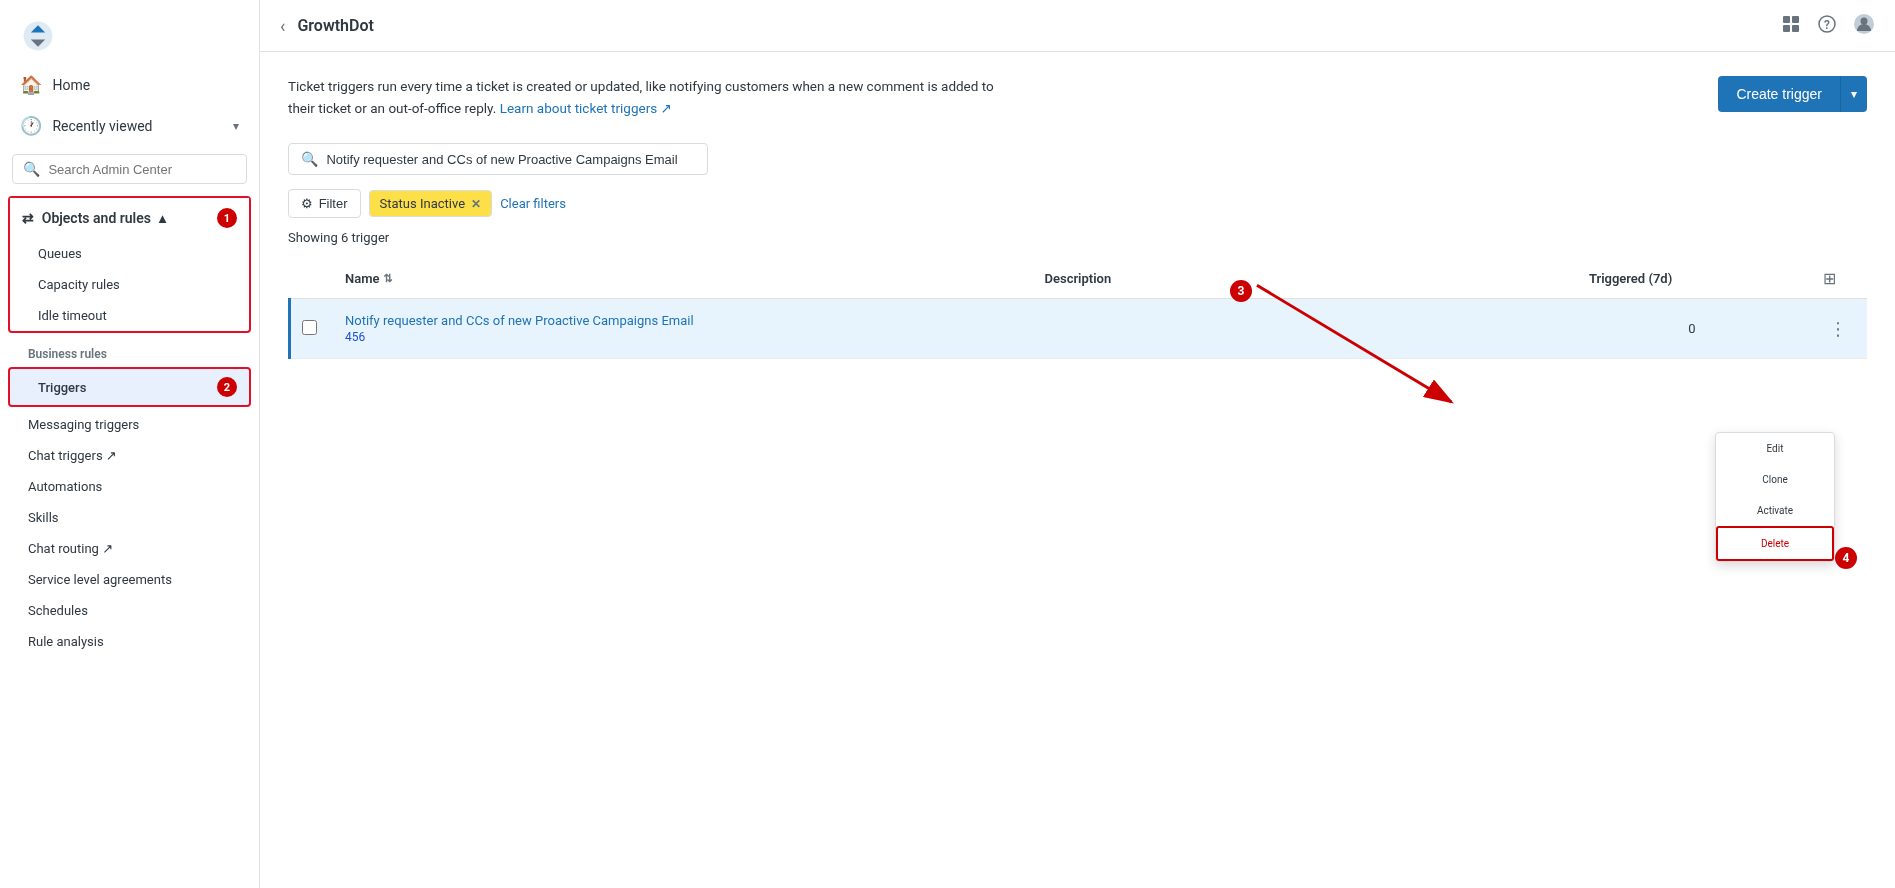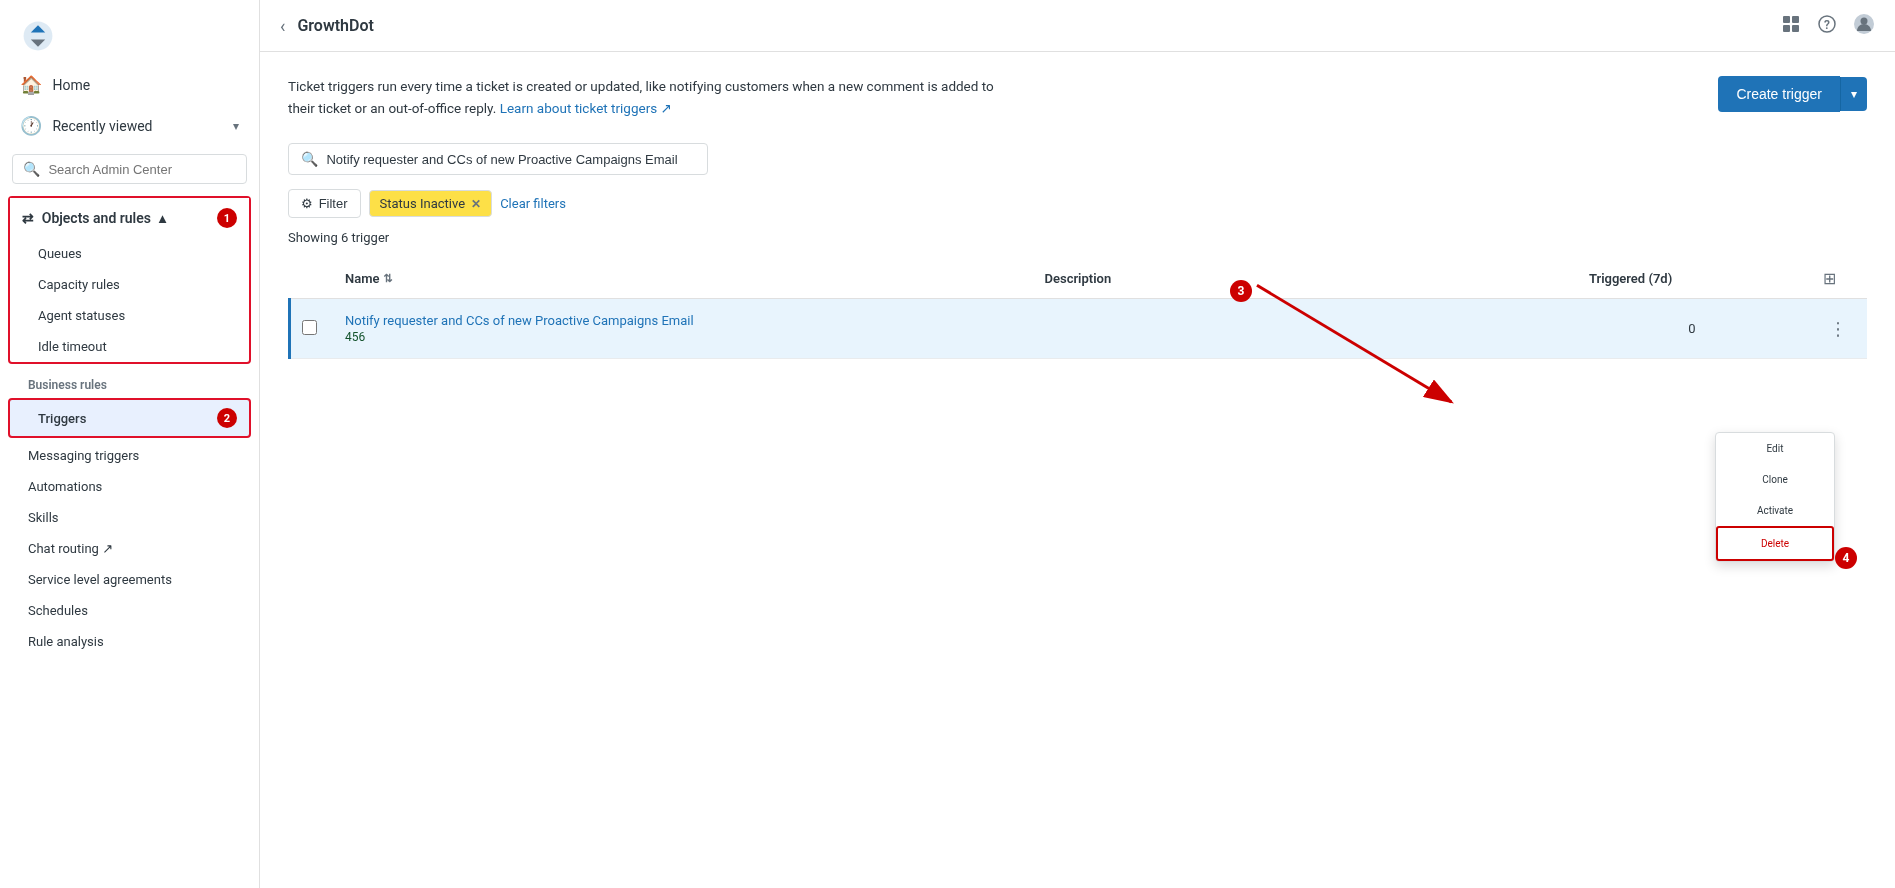--- a/index.html
+++ b/index.html
@@ -152,21 +152,20 @@
       max-width: 720px;
       margin-bottom: 24px;
     }
     .description-text a { color: #1f73b7; text-decoration: none; }
 
     .create-trigger-btn {
       position: absolute;
       top: 24px;
       right: 28px;
       display: flex;
-      align-items: center;
       gap: 0;
     }
     .btn-main {
       background: #1f73b7;
       color: #fff;
       border: none;
       padding: 10px 18px;
       border-radius: 4px 0 0 4px;
       font-size: 14px;
       font-weight: 500;
@@ -278,21 +277,21 @@
     .triggers-table td {
       padding: 14px 14px;
       font-size: 13px;
       border-bottom: 1px solid #e9ebed;
       vertical-align: middle;
     }
     .triggers-table tr.highlighted { background: #e8f4fd; border-left: 3px solid #1f73b7; }
     .triggers-table tr.highlighted td:first-child { padding-left: 11px; }
 
     .trigger-name-link { color: #1f73b7; text-decoration: none; font-size: 13px; }
-    .trigger-id { font-size: 12px; color: #14532d; margin-top: 2px; }
+    .trigger-id { font-size: 12px; color: #1d4ed8; margin-top: 2px; }
 
     .col-check { width: 36px; }
     .col-name { width: 45%; }
     .col-desc { width: 35%; }
     .col-triggered { width: 15%; text-align: center; }
     .col-actions { width: 50px; text-align: right; }
 
     .th-sort { display: flex; align-items: center; gap: 4px; }
     .sort-icon { font-size: 11px; color: #68737d; }
 
@@ -392,32 +391,32 @@
 
   <div class="objects-rules-section">
     <div class="objects-rules-header">
       <span>⇄</span>
       <span>Objects and rules</span>
       <span class="caret">▴</span>
       <div class="badge-1">1</div>
     </div>
     <div class="sidebar-sub-item">Queues</div>
     <div class="sidebar-sub-item">Capacity rules</div>
-    <div class="sidebar-sub-item">Agent statuses</div>
     <div class="sidebar-sub-item">Idle timeout</div>
   </div>
 
   <div class="section-label">Business rules</div>
 
   <div class="triggers-item">
     <span>Triggers</span>
     <div class="badge-2">2</div>
   </div>
 
   <div class="sidebar-sub-item">Messaging triggers</div>
+  <div class="sidebar-sub-item">Chat triggers ↗</div>
   <div class="sidebar-sub-item">Automations</div>
   <div class="sidebar-sub-item">Skills</div>
   <div class="sidebar-sub-item">Chat routing ↗</div>
   <div class="sidebar-sub-item">Service level agreements</div>
   <div class="sidebar-sub-item">Schedules</div>
   <div class="sidebar-sub-item">Rule analysis</div>
 </div>
 
 <div class="main-content">
 

